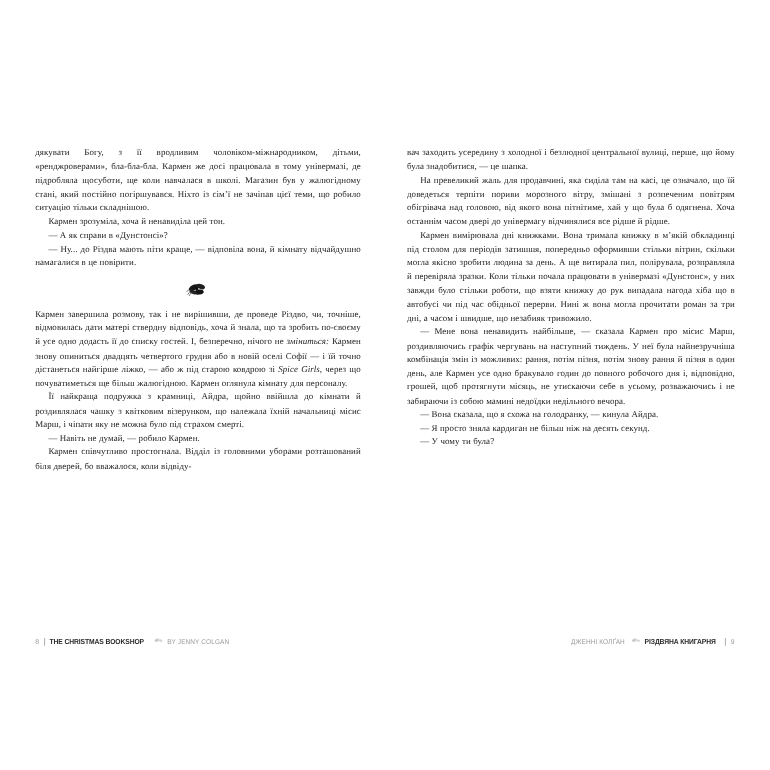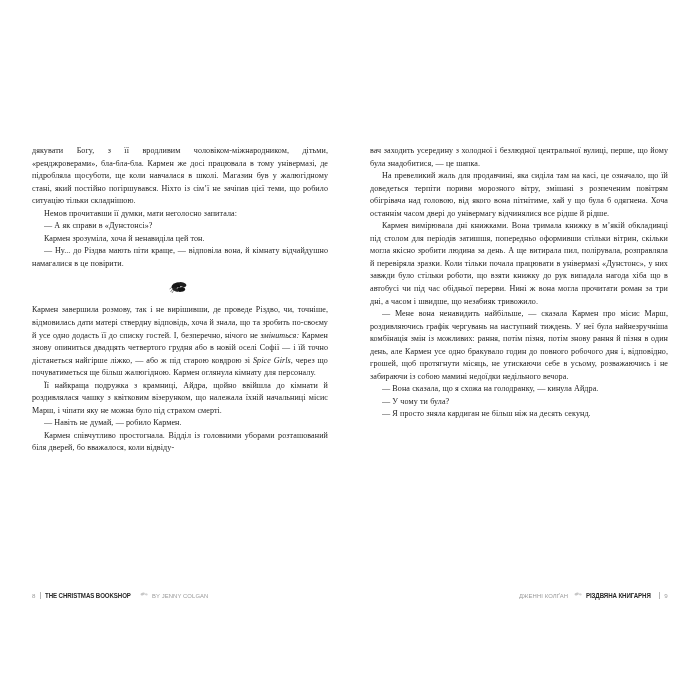--- a/index.html
+++ b/index.html
@@ -10,21 +10,21 @@
   body {
     width: 700px;
     height: 700px;
     overflow: hidden;
     font-family: "Liberation Serif", "DejaVu Serif", serif;
     color: #1a1a1a;
   }
 
   .spread {
     position: absolute;
-    top: 12px;
+    top: 0;
     left: 0;
     width: 700px;
     height: 608px;
     background: #ffffff;
     display: flex;
     flex-direction: row;
     justify-content: space-between;
   }
 
   .page {
@@ -120,23 +120,22 @@
   }
 </style>
 </head>
 <body>
 
 <div class="spread">
 
   <div class="page page-left">
     <div class="text-block" id="left-body">
         <p class="noindent"><span>дякувати Богу, з її вродливим чоловіком-міжнародником, дітьми, «ренджроверами», бла-бла-бла. Кармен же досі працювала в тому універмазі, де підробляла щосуботи, ще коли навчалася в школі. Магазин був у жалюгідному стані, який постійно погіршувався. Ніхто із сім’ї не зачіпав цієї теми, що робило ситуацію тільки складнішою.</span></p>
-        <p><span>Немов прочитавши її думки, мати неголосно запитала:</span></p>
+        <p><span>Кармен зрозуміла, хоча й ненавиділа цей тон.</span></p>
         <p><span>— А як справи в «Дунстонсі»?</span></p>
-        <p><span>Кармен зрозуміла, хоча й ненавиділа цей тон.</span></p>
         <p><span>— Ну... до Різдва мають піти краще, — відповіла вона, й кімнату відчайдушно намагалися в це повірити.</span></p>
         <div class="ornament"><svg width="22" height="15" viewBox="0 0 44 30" aria-hidden="true">
             <ellipse cx="14" cy="11" rx="9.5" ry="5" fill="#171717" transform="rotate(-28 14 11)"></ellipse>
             <ellipse cx="27" cy="9" rx="8" ry="4.4" fill="#1f1f1f" transform="rotate(20 27 9)"></ellipse>
             <ellipse cx="24" cy="19" rx="8.5" ry="4.6" fill="#141414" transform="rotate(-8 24 19)"></ellipse>
             <ellipse cx="13" cy="19" rx="6.5" ry="3.6" fill="#242424" transform="rotate(26 13 19)"></ellipse>
             <circle cx="20" cy="13" r="2.6" fill="#0d0d0d"></circle>
             <path d="M9 16 L3 24 M11 18 L6 26 M7 14 L1 18" stroke="#2b2b2b" stroke-width="1.1" fill="none"></path>
           </svg></div>
         <p class="noindent"><span>Кармен завершила розмову, так і не вирішивши, де проведе Різдво, чи, точніше, відмовилась дати матері ствердну відповідь, хоча й знала, що та зробить по-своєму й усе одно додасть її до списку гостей. І, безперечно, нічого не </span><i>зміниться:</i><span> Кармен знову опиниться двадцять четвертого грудня або в новій оселі Софії — і їй точно дістанеться найгірше ліжко, — або ж під старою ковдрою зі </span><i>Spice Girls</i><span>, через що почуватиметься ще більш жалюгідною. Кармен оглянула кімнату для персоналу.</span></p>
@@ -161,22 +160,22 @@
     </div>
   </div>
 
   <div class="page page-right">
     <div class="text-block" id="right-body">
         <p class="noindent"><span>вач заходить усередину з холодної і безлюдної центральної вулиці, перше, що йому була знадобитися, — це шапка.</span></p>
         <p><span>На превеликий жаль для продавчині, яка сиділа там на касі, це означало, що їй доведеться терпіти пориви морозного вітру, змішані з розпеченим повітрям обігрівача над головою, від якого вона пітнітиме, хай у що була б одягнена. Хоча останнім часом двері до універмагу відчинялися все рідше й рідше.</span></p>
         <p><span>Кармен вимірювала дні книжками. Вона тримала книжку в м’якій обкладинці під столом для періодів затишшя, попередньо оформивши стільки вітрин, скільки могла якісно зробити людина за день. А ще витирала пил, полірувала, розправляла й перевіряла зразки. Коли тільки почала працювати в універмазі «Дунстонс», у них завжди було стільки роботи, що взяти книжку до рук випадала нагода хіба що в автобусі чи під час обідньої перерви. Нині ж вона могла прочитати роман за три дні, а часом і швидше, що незабияк тривожило.</span></p>
         <p><span>— Мене вона ненавидить найбільше, — сказала Кармен про місис Марш, роздивляючись графік чергувань на наступний тиждень. У неї була найнезручніша комбінація змін із можливих: рання, потім пізня, потім знову рання й пізня в один день, але Кармен усе одно бракувало годин до повного робочого дня і, відповідно, грошей, щоб протягнути місяць, не утискаючи себе в усьому, розважаючись і не забираючи із собою мамині недоїдки недільного вечора.</span></p>
         <p><span>— Вона сказала, що я схожа на голодранку, — кинула Айдра.</span></p>
+        <p><span>— Я просто зняла кардиган не більш ніж на десять секунд.</span></p>
         <p><span>— У чому ти була?</span></p>
-        <p><span>— Я просто зняла кардиган не більш ніж на десять секунд.</span></p>
       </div>
 
     <div class="footer footer-right">
       <span class="author">ДЖЕННІ КОЛҐАН</span>
       <span class="mini-orn">
         <svg width="9" height="7" viewBox="0 0 18 14" aria-hidden="true">
           <ellipse cx="5.5" cy="6" rx="4.6" ry="2.6" fill="#9a9a9a" transform="rotate(-18 5.5 6)"></ellipse>
           <ellipse cx="12.2" cy="6.6" rx="3.3" ry="2.1" fill="#b0b0b0" transform="rotate(12 12.2 6.6)"></ellipse>
           <circle cx="9.3" cy="5.2" r="1.5" fill="#ffffff"></circle>
           <circle cx="9.3" cy="5.2" r="1.0" fill="#9a9a9a"></circle>

